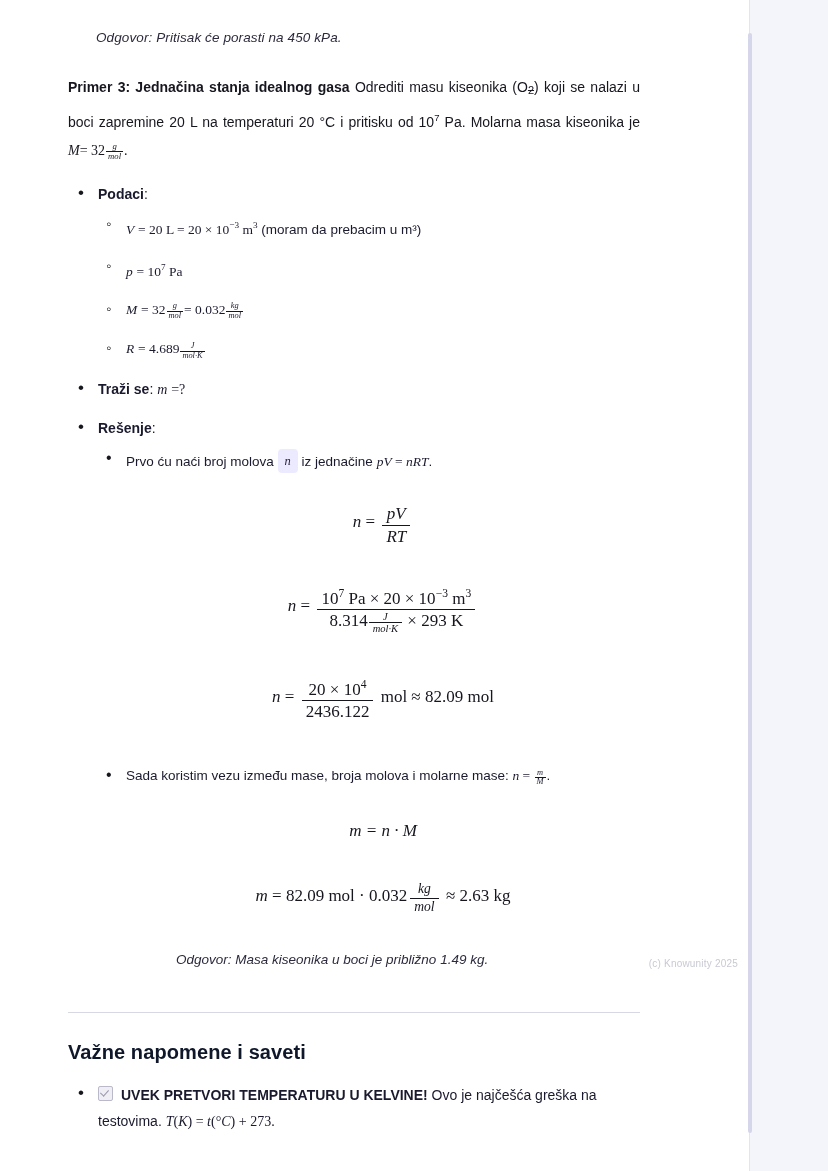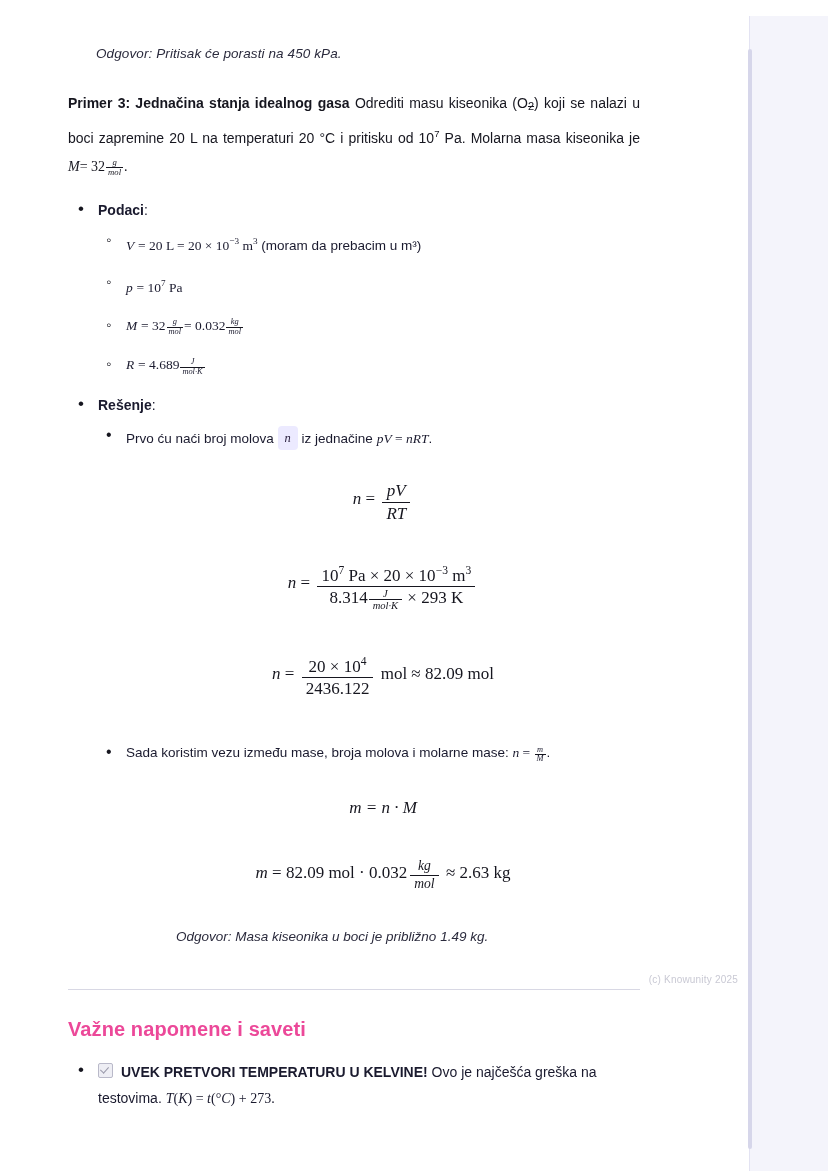--- a/index.html
+++ b/index.html
@@ -10,21 +10,21 @@
     width: 828px;
     height: 1171px;
     background: #ffffff;
     font-family: "Liberation Sans", sans-serif;
     color: #1a1a2e;
     position: relative;
     overflow: hidden;
   }
   .page {
     position: absolute;
-    left: 0; top: 16px;
+    left: 0; top: 0;
     width: 828px;
     height: 1021px;
     background: #ffffff;
     text-decoration: underline;
   }
   
   .right-rail {
     position: absolute;
     right: 0; top: 0;
     width: 78px;
@@ -156,21 +156,21 @@
     margin: 34px 0 0 50px;
     color: #2b2b3d;
   }
   .divider {
     margin: 42px 0 0 0;
     border: 0;
     border-top: 1px solid #d8d8e4;
     width: 572px;
   }
   h2.section-title {
-    color: #ec4899;
+    color: #0f172a;
     font-size: 20px;
     margin: 28px 0 0 0;
     letter-spacing: .1px;
   }
   ul.notes {
     list-style: none;
     margin: 18px 0 0 0;
     padding: 0;
   }
   ul.notes > li {
@@ -251,20 +251,23 @@
             <span class="mathi">M</span>
             <span class="mathr">= 32</span><span class="frac"><span class="num">g</span><span class="den">mol</span></span><span class="mathr">= 0.032</span><span class="frac"><span class="num">kg</span><span class="den">mol</span></span>
           </li>
           <li>
             <span class="mathi">R</span>
             <span class="mathr">= 4.689</span><span class="frac"><span class="num">J</span><span class="den">mol·K</span></span>
           </li>
         </ul>
       </li>
 
+      <li>
+        <b>Traži se</b><span>: </span><span class="mathi">m</span> <span class="mathr">=?</span>
+      </li>
 
       <li>
         <b>Rešenje</b><span>:</span>
 
         <ul class="lvl2 lvl2b">
           <li>
             <span>Prvo ću naći broj molova </span><span class="kbd">n</span><span> iz jednačine </span><span class="mathi">pV</span><span class="mathr"> = </span><span class="mathi">nRT</span><span>.</span>
 
             <div class="eq">
               <span class="mathi">n</span>

